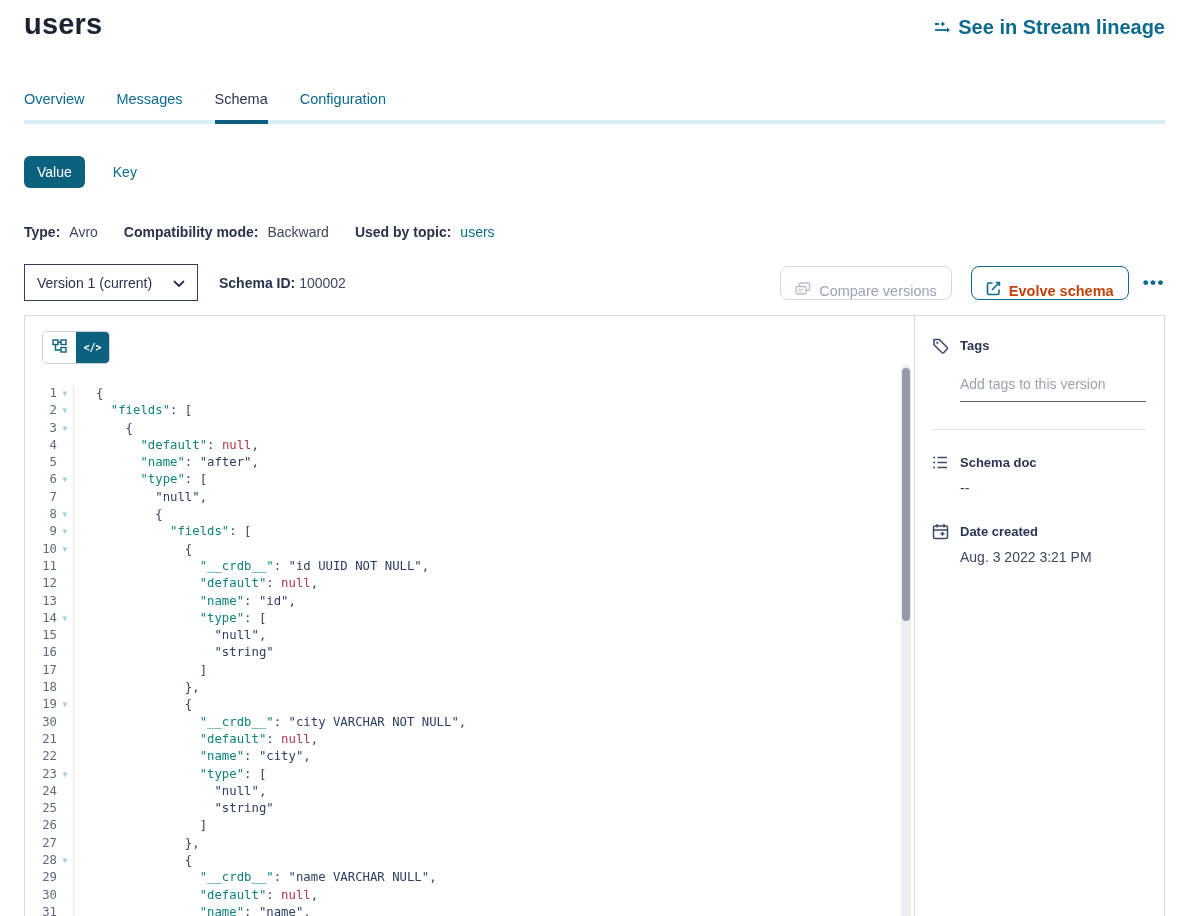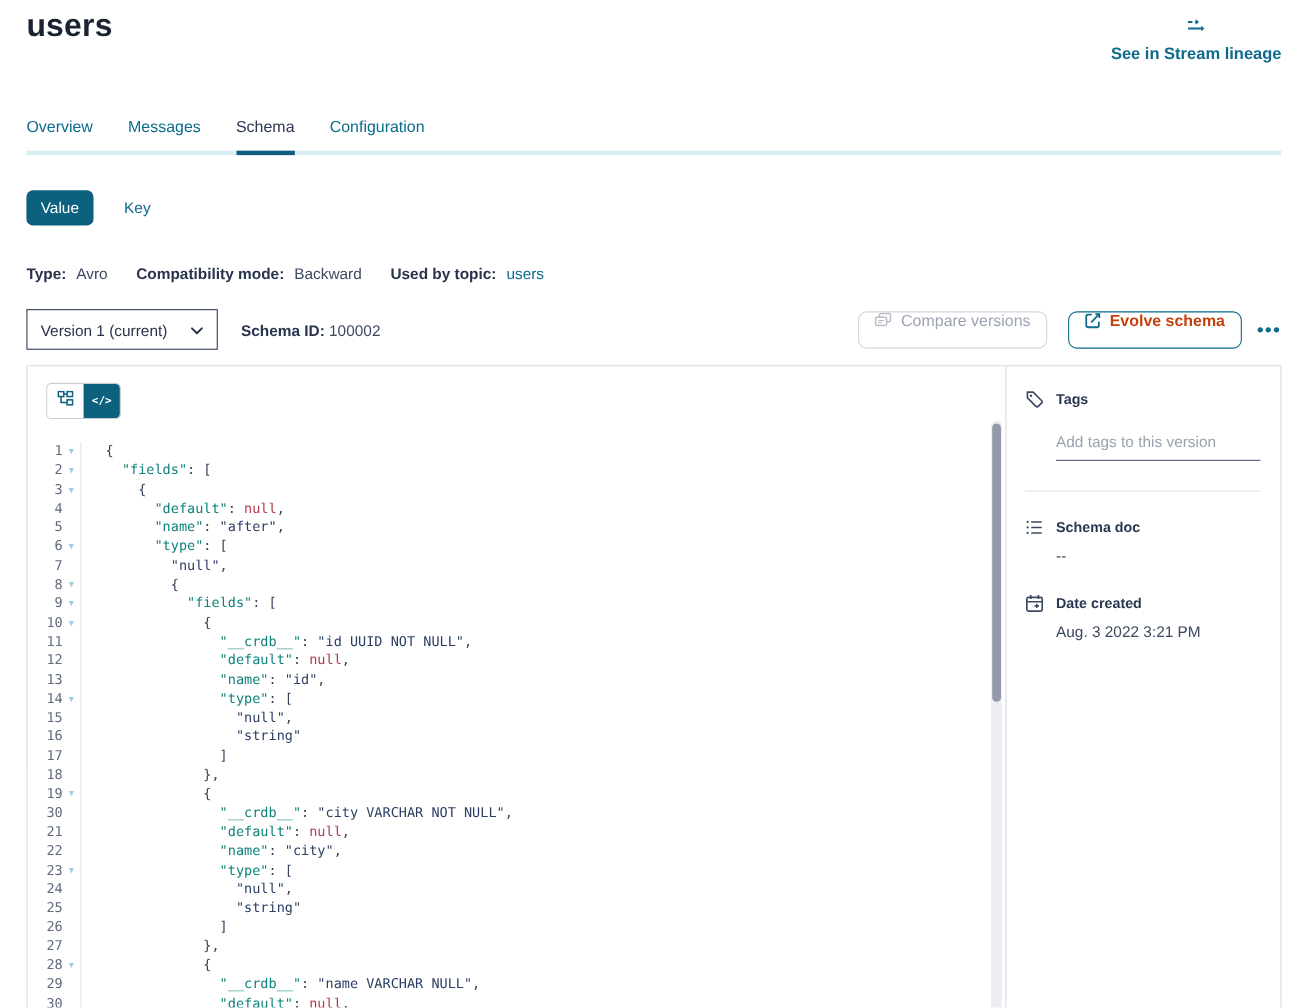--- a/index.html
+++ b/index.html
@@ -3,22 +3,22 @@
 <meta charset="utf-8">
 <style>
   * { margin:0; padding:0; box-sizing:border-box; }
   html,body { width:1189px; height:916px; overflow:hidden; background:#fff;
     font-family:"Liberation Sans", sans-serif; color:#2b3a55; }
   .page { position:relative; width:1189px; height:916px; padding:0 24px; }
 
   
   .hdr { display:flex; justify-content:space-between; align-items:flex-start; padding-top:8px; }
   .title { font-size:29px; font-weight:700; color:#1b2333; letter-spacing:.2px; }
-  .lineage { display:flex; align-items:center; gap:7px; color:#0c6a8c; font-size:15px;
-    font-weight:600; cursor:pointer; margin-top:8px;flex-direction:column; }
+  .lineage { display:flex; align-items:center; gap:7px; color:#0c6a8c; font-size:20px;
+    font-weight:600; cursor:pointer; margin-top:8px; }
 
   
   .tabs { display:flex; gap:32px; margin-top:50px; border-bottom:4px solid #d9edf4; }
   .tab { font-size:14.5px; color:#0c6a8c; padding-bottom:13px; position:relative; cursor:pointer; }
   .tab.active { color:#2a3652; font-weight:500; }
   .tab.active .ind { position:absolute; left:0; right:0; bottom:-4px; height:4px; background:#0d5e7e; }
 
   
   .vk { display:flex; align-items:center; gap:28px; margin-top:32px; }
   .btn-value { background:#0c617f; color:#fff; font-size:14px; padding:8px 13px; border-radius:6px;
@@ -32,21 +32,21 @@
   .meta a { color:#0c6a8c; text-decoration:none; cursor:pointer; }
 
   
   .vbar { display:flex; align-items:center; margin-top:24px; }
   .select { display:flex; align-items:center; justify-content:space-between; width:174px; height:37px;
     border:1.5px solid #303e59; border-radius:0; padding:0 12px; font-size:14px; color:#28334c;
     cursor:pointer; background:#fff; }
   .schema-id { margin-left:21px; font-size:14px; color:#3c4960; }
   .schema-id b { color:#28334c; }
   .vbar .spacer { flex:1; }
-  .btn { display:flex; align-items:flex-start; gap:8px; height:34px; padding:0 14px; border-radius:8px;
+  .btn { display:flex; align-items:flex-end; gap:8px; height:34px; padding:0 14px; border-radius:8px;
     background:#fff; font-size:14.5px; font-family:inherit; cursor:pointer; }
   .btn-compare { border:1px solid #d3d6de; color:#9ba3b3; margin-right:19px; cursor:default; }
   .btn-evolve { border:1px solid #0c6a8c; color:#c2410c; font-weight:700; }
   .more { color:#0c6a8c; font-size:17px; font-weight:700; letter-spacing:1.5px; margin-left:14px; cursor:pointer; }
 
   
   .main { display:flex; margin-top:14px; height:613px; border:1px solid #d8dade; border-radius:1px; }
   .code-panel { flex:1; position:relative; border-right:1px solid #d8dade; overflow:hidden; }
   .toolbar { padding:15px 0 0 17px; }
   .toggle { display:inline-flex; border:1px solid #c9cdd6; border-radius:5px; overflow:hidden; }

